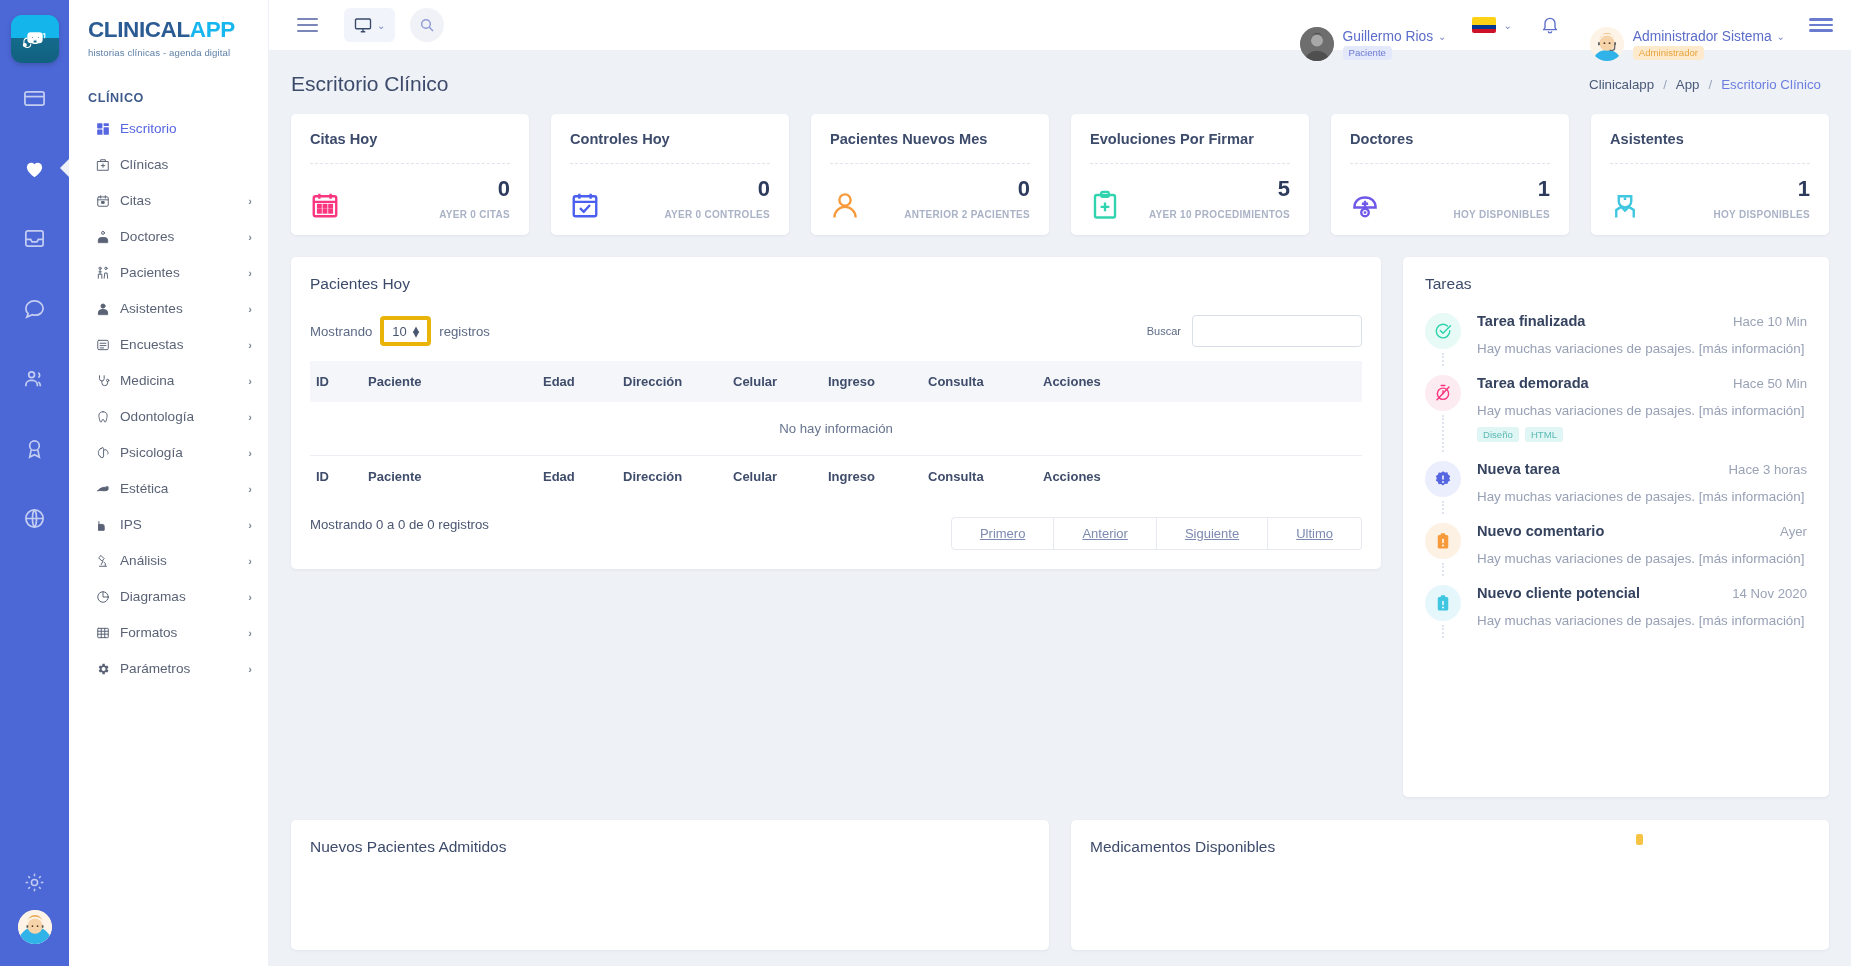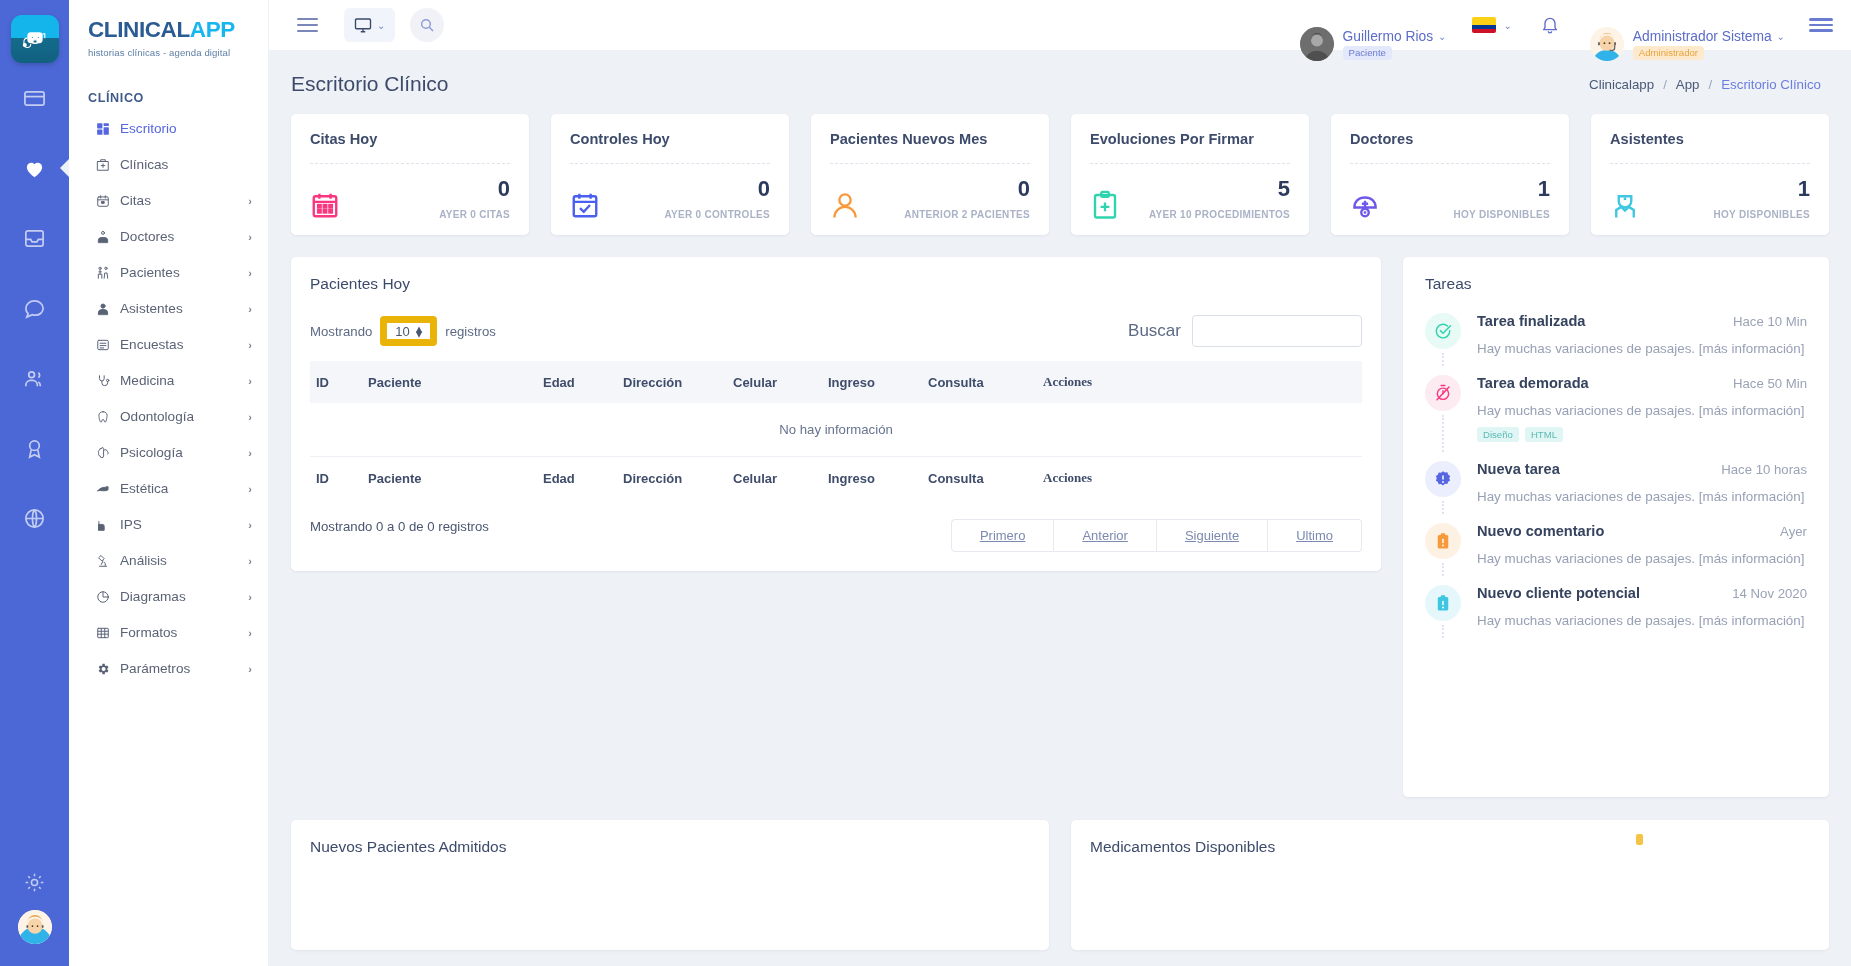--- a/index.html
+++ b/index.html
@@ -137,42 +137,42 @@
 
   
   .mid { display:flex; gap:22px; margin-top:22px; align-items:flex-start; }
   .panel { background:#fff; border-radius:5px; box-shadow:0 1px 3px rgba(60,72,100,.07); }
   .panel-pac { flex:1; min-width:0; padding:18px 19px 19px 19px; }
   .panel-title { font-size:15.5px; color:#3d4b6b; font-weight:500; }
 
   .tbl-controls { display:flex; align-items:center; margin-top:22px; }
   .show-lbl { font-size:13.2px; color:#5c6a85; }
   .select-box {
-    margin:0 8px; height:30px; border:7px solid #eab308; border-radius:4px;
+    margin:0 8px; height:30px; border:4px solid #eab308; border-radius:4px;
     display:flex; align-items:center; gap:6px; padding:0 8px; cursor:pointer; background:#fff;
   }
   .select-box span { font-size:13px; color:#4a5670; }
   .spin { display:flex; flex-direction:column; line-height:5px; font-size:8px; color:#4a5670; }
   .buscar-wrap { margin-left:auto; display:flex; align-items:center; gap:11px; }
-  .buscar-lbl { font-size:17px; color:#5c6a85; }
+  .buscar-lbl { font-size:11px; color:#5c6a85; }
   .buscar-inp { width:170px; height:32px; border:1px solid #d9dee8; border-radius:4px; background:#fff; }
 
   table.dt { width:100%; border-collapse:collapse; margin-top:14px; }
   table.dt thead th {
     background:#f4f6fa; font-size:13px; color:#3f4d6b; font-weight:600;
     padding:13px 6px; text-align:left;
   }
   table.dt tfoot th {
     font-size:13px; color:#3f4d6b; font-weight:600; padding:13px 6px; text-align:left;
     border-top:1px solid #eceff4;
   }
   table.dt td.empty { text-align:center; font-size:13.2px; color:#66748f; padding:19px 0; }
   .col-id{width:52px;} .col-pac{width:175px;} .col-edad{width:80px;} .col-dir{width:110px;}
   .col-cel{width:95px;} .col-ing{width:100px;} .col-con{width:115px;}
-  th.col-acc{ text-align:center;font-family:Liberation Serif, serif; }
+  th.col-acc{ text-align:center; }
 
   .tbl-foot { display:flex; align-items:flex-start; margin-top:20px; }
   .tbl-info { font-size:13.2px; color:#4a5670; }
   .pager { margin-left:auto; display:flex; }
   .pg {
     font-size:13px; color:#7d8ab0; padding:8px 28px; border:1px solid #e6e9f0;
     border-left:none; cursor:pointer; background:#fff;text-decoration:underline;
   }
   .pg:first-child { border-left:1px solid #e6e9f0; border-radius:4px 0 0 4px; }
   .pg:last-child { border-radius:0 4px 4px 0; }
@@ -765,21 +765,21 @@
                         <rect x="11" y="7" width="2" height="6" rx="1"></rect>
                         <circle cx="12" cy="16" r="1.2"></circle>
                       </g>
                     </svg>
                   </div>
                   <div class="tl-line"></div>
                 </div>
                 <div class="task-body">
                   <div class="task-head">
                     <span class="task-name">Nueva tarea</span>
-                    <span class="task-time">Hace 10 horas</span>
+                    <span class="task-time">Hace 3 horas</span>
                   </div>
                   <div class="task-desc">Hay muchas variaciones de pasajes. [más información]</div>
                 </div>
               </div>
               <div class="task">
                 <div class="tl">
                   <div class="tl-dot" style="background:#fdf1e3;color:#f79a3c">
                     <svg viewBox="0 0 24 24" fill="currentColor">
                       <rect x="5" y="4" width="14" height="18" rx="2"></rect>
                       <rect x="9" y="1.5" width="6" height="4" rx="1.2"></rect>

